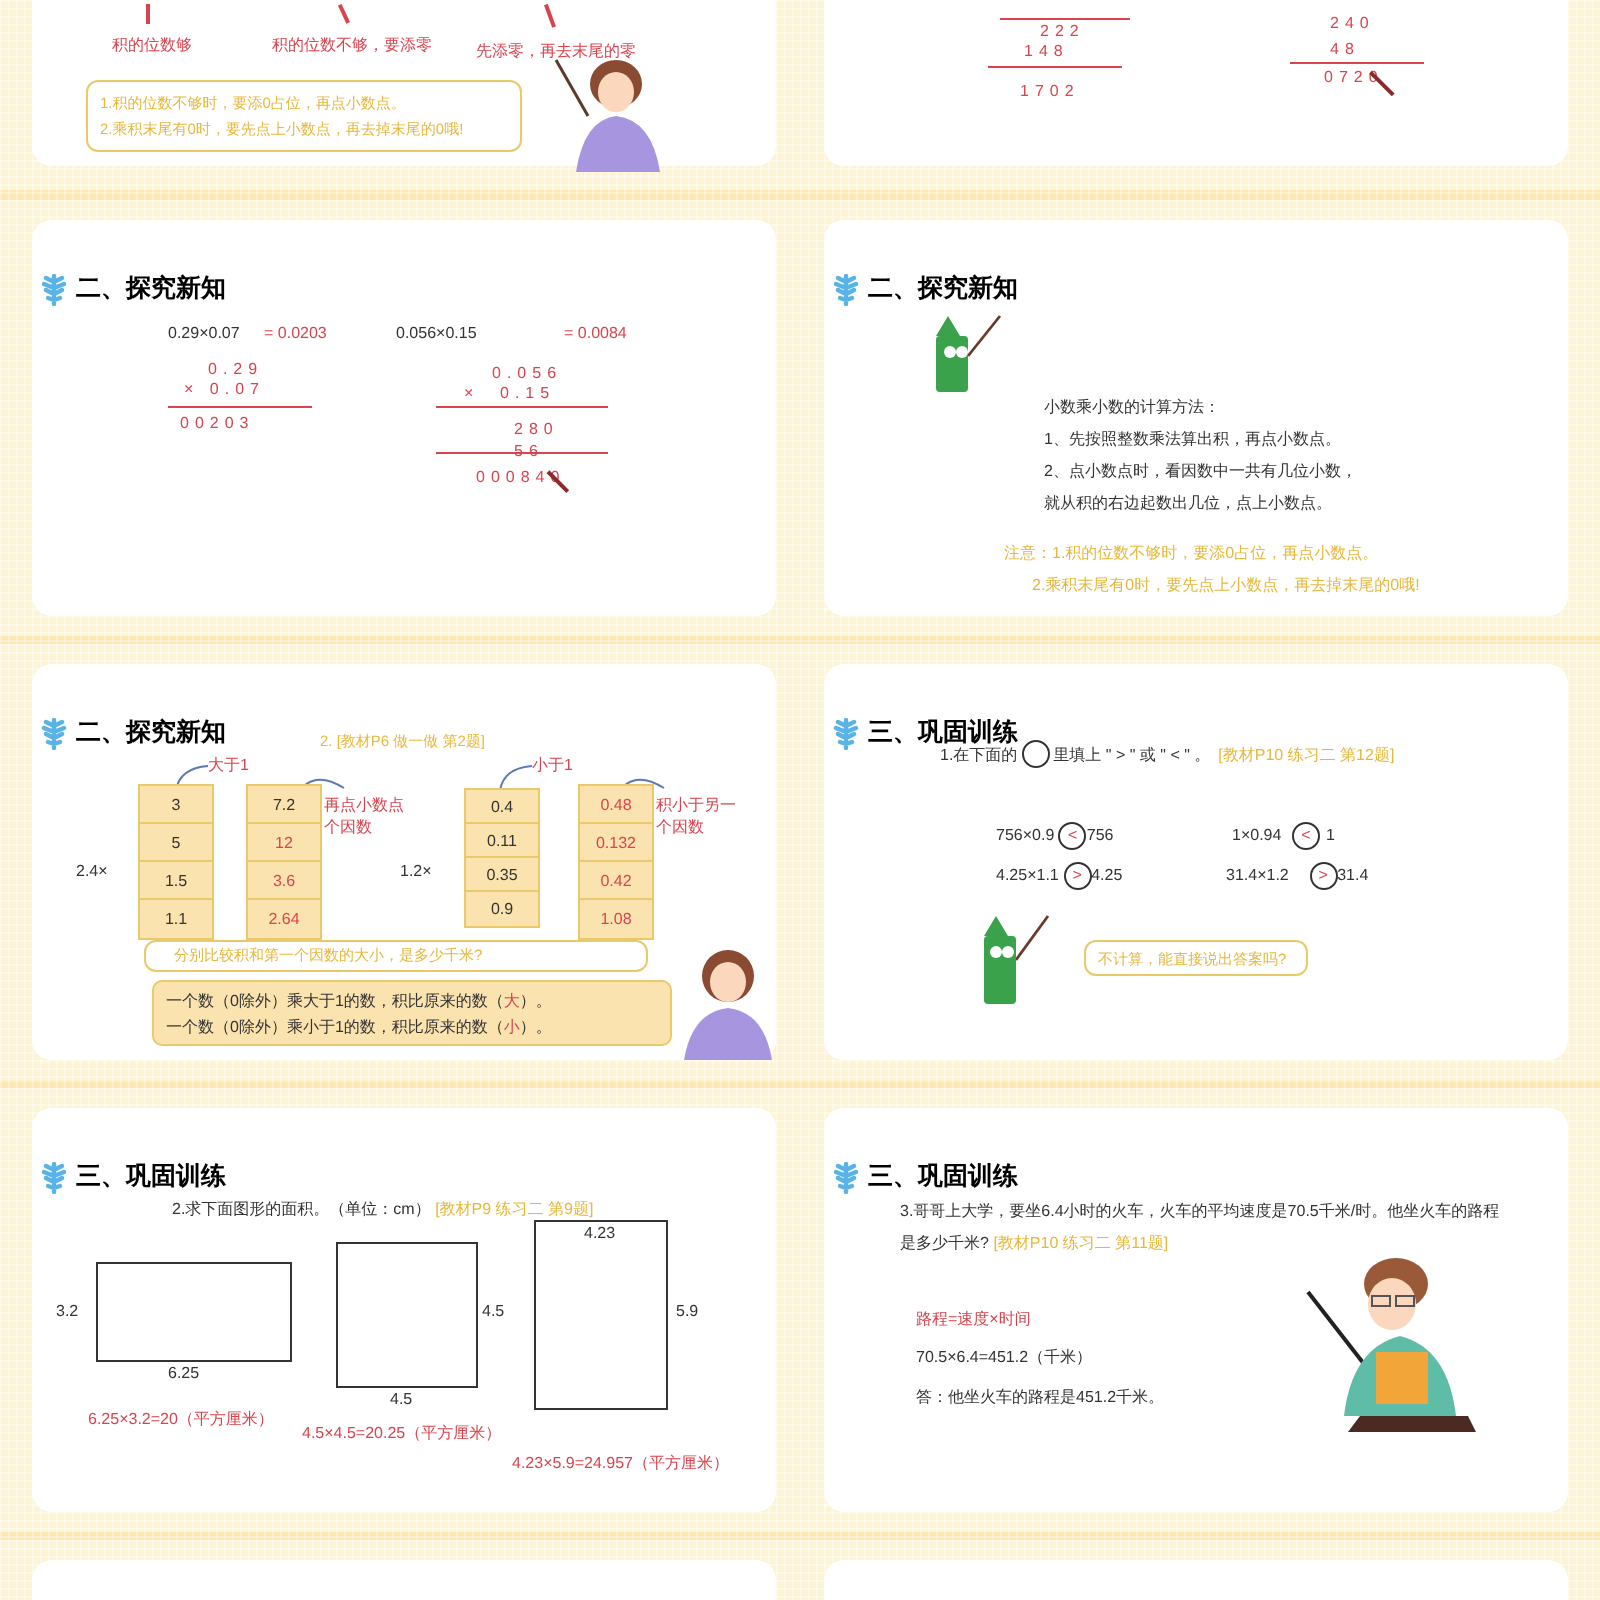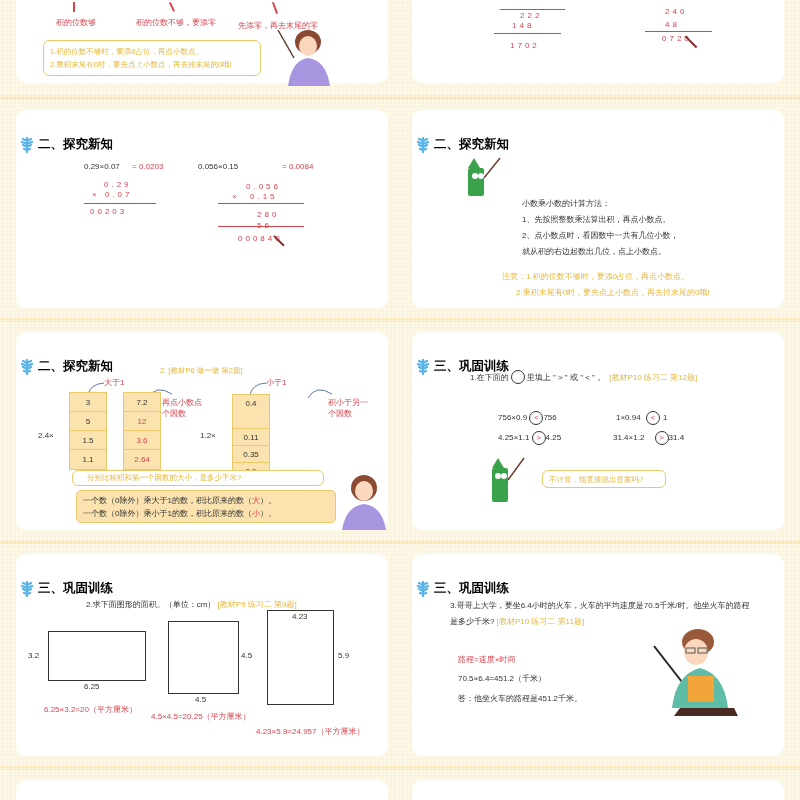--- a/index.html
+++ b/index.html
@@ -186,24 +186,30 @@
 
     <div class="abs red" style="left:250px;top:45px;font-size:8px;">小于1</div>
     <svg class="abs" style="left:232px;top:48px;" width="20" height="16">
         <path d="M2 15 Q4 4 18 3" stroke="#5a7ab5" fill="none" stroke-width="1"></path>
       </svg>
     <svg class="abs" style="left:290px;top:52px;" width="30" height="16">
         <path d="M2 14 Q10 0 26 10" stroke="#5a7ab5" fill="none" stroke-width="1"></path>
       </svg>
     <div class="abs dark" style="left:184px;top:99px;font-size:8px;">1.2×</div>
     <div class="box-col" style="left:216px;top:62px;width:38px;">
-      <div style="height:34px;line-height:17px;">0.4</div>
+      <div style="height:17px;line-height:17px;">0.4</div>
       <div style="height:17px;line-height:17px;">0.11</div>
       <div style="height:17px;line-height:17px;text-align:center;">0.35</div>
       <div style="height:17px;line-height:17px;">0.9</div>
+    </div>
+    <div class="box-col res" style="left:273px;top:60px;width:38px;">
+      <div>0.48</div>
+      <div>0.132</div>
+      <div>0.42</div>
+      <div>1.08</div>
     </div>
     <div class="abs red" style="left:312px;top:65px;font-size:8px;">积小于另一</div>
     <div class="abs red" style="left:312px;top:76px;font-size:8px;">个因数</div>
 
     <div class="bubble" style="left:56px;top:138px;width:252px;height:16px;line-height:6px;padding-left:14px;">分别比较积和第一个因数的大小，是多少千米?</div>
     <div class="abs" style="left:60px;top:158px;width:260px;height:33px;background:#fbe3b0;border:1px solid #e9c96a;border-radius:5px;padding:3px 6px;font-size:8px;color:#333;line-height:13px;">
       <div>
         <span>一个数（0除外）乘大于1的数，积比原来的数（</span><span class="red">大</span><span>）。</span>
       </div>
       <div>
@@ -248,21 +254,21 @@
       <span>31.4×1.2</span>
       <span class="circle" style="margin-left:8px;">&gt;</span><span>31.4</span>
     </div>
     <svg class="abs" style="left:72px;top:124px;" width="46" height="50">
       <line x1="40" y1="2" x2="24" y2="24" stroke="#6b3a2a" stroke-width="1.4"></line>
       <polygon points="14,2 8,12 20,12" fill="#3aa24a"></polygon>
       <rect x="8" y="12" width="16" height="34" rx="2" fill="#3aa24a"></rect>
       <circle cx="14" cy="20" r="3" fill="#fff"></circle>
         <circle cx="20" cy="20" r="3" fill="#fff"></circle>
     </svg>
-    <div class="bubble" style="left:130px;top:138px;width:124px;height:18px;line-height:9px;">不计算，能直接说出答案吗?</div>
+    <div class="bubble" style="left:130px;top:138px;width:112px;height:18px;line-height:9px;">不计算，能直接说出答案吗?</div>
   </div>
 </div>
 
 <div class="slide" style="left:0;top:544px;width:400px;height:222px;">
   <div class="card">
     <div class="sec-title">
       <svg class="leaf" viewBox="0 0 14 16">
           <use href="#leaf-shape"></use>
         </svg>
       <span>三、巩固训练</span>

